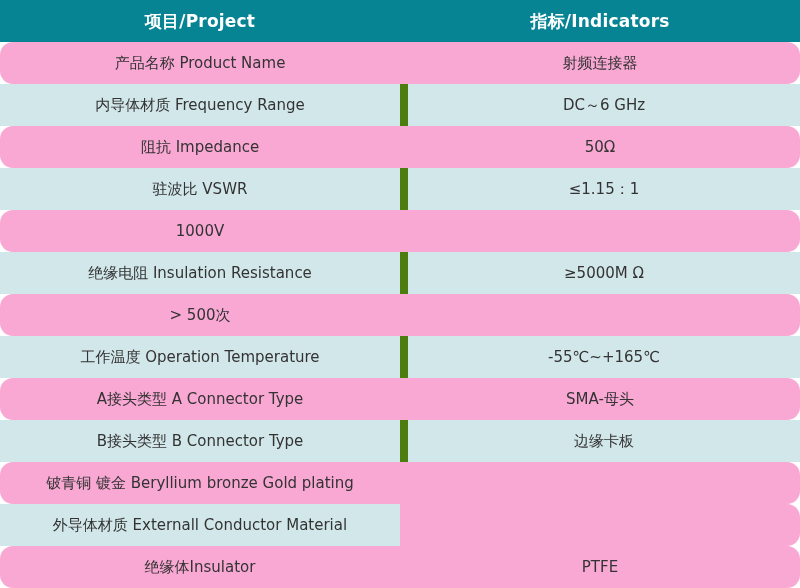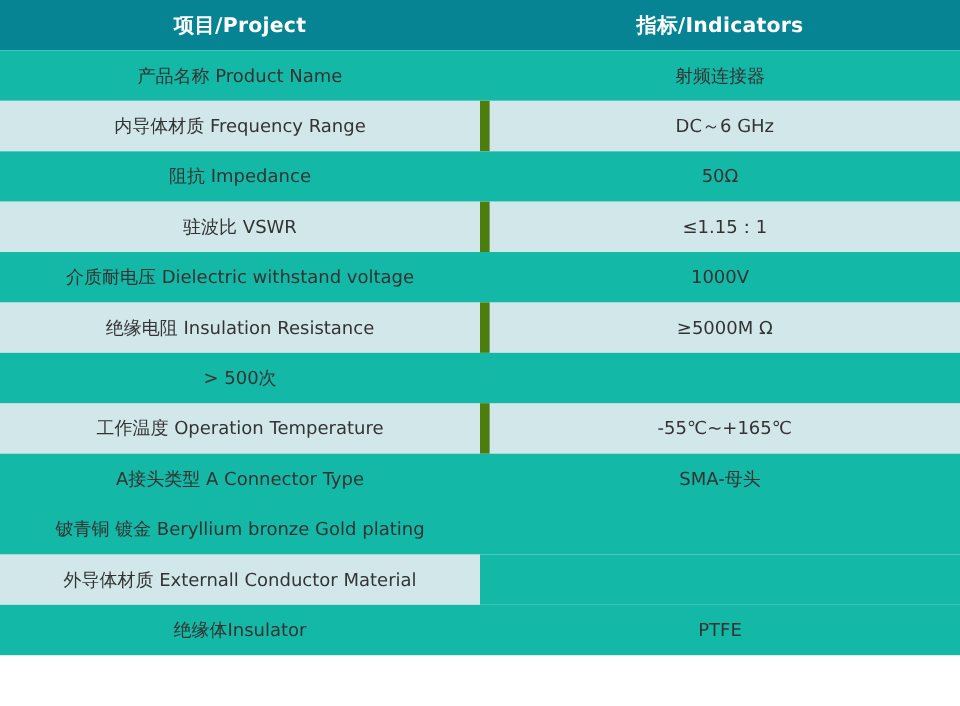--- a/index.html
+++ b/index.html
@@ -29,21 +29,22 @@
     align-items: center;
     justify-content: center;
     color: #ffffff;
     font-weight: bold;
     font-size: 17px;
     letter-spacing: 0.2px;
   }
   .row {
     display: flex;
     height: 42px;
-    background: #14b8a6;
+    background: #f9a8d4;
+    border-radius: 13px;
   }
   .cell {
     width: 400px;
     display: flex;
     align-items: center;
     justify-content: center;
     font-size: 15px;
     color: #333333;
     text-align: center;
     white-space: nowrap;
@@ -74,38 +75,41 @@
       </div>
       <div class="row">
         <div class="cell project">阻抗 Impedance</div>
         <div class="cell indicator">50Ω</div>
       </div>
       <div class="row alt">
         <div class="cell project">驻波比 VSWR</div>
         <div class="cell indicator">≤1.15：1</div>
       </div>
       <div class="row">
-        <div class="cell project">介质耐电压 Dielectric withstand voltage</div>
         <div class="cell indicator">1000V</div>
       </div>
       <div class="row alt">
         <div class="cell project">绝缘电阻 Insulation Resistance</div>
         <div class="cell indicator">≥5000M Ω</div>
       </div>
       <div class="row">
         <div class="cell indicator">&gt; 500次</div>
       </div>
       <div class="row alt">
         <div class="cell project">工作温度 Operation Temperature</div>
         <div class="cell indicator">-55℃~+165℃</div>
       </div>
       <div class="row">
         <div class="cell project">A接头类型 A Connector Type</div>
         <div class="cell indicator">SMA-母头</div>
       </div>
+      <div class="row alt">
+        <div class="cell project">B接头类型 B Connector Type</div>
+        <div class="cell indicator">边缘卡板</div>
+      </div>
       <div class="row">
         <div class="cell indicator">铍青铜 镀金 Beryllium bronze Gold plating</div>
       </div>
       <div class="row alt">
         <div class="cell project">外导体材质 Externall Conductor Material</div>
       </div>
       <div class="row">
         <div class="cell project">绝缘体Insulator</div>
         <div class="cell indicator">PTFE</div>
       </div>

